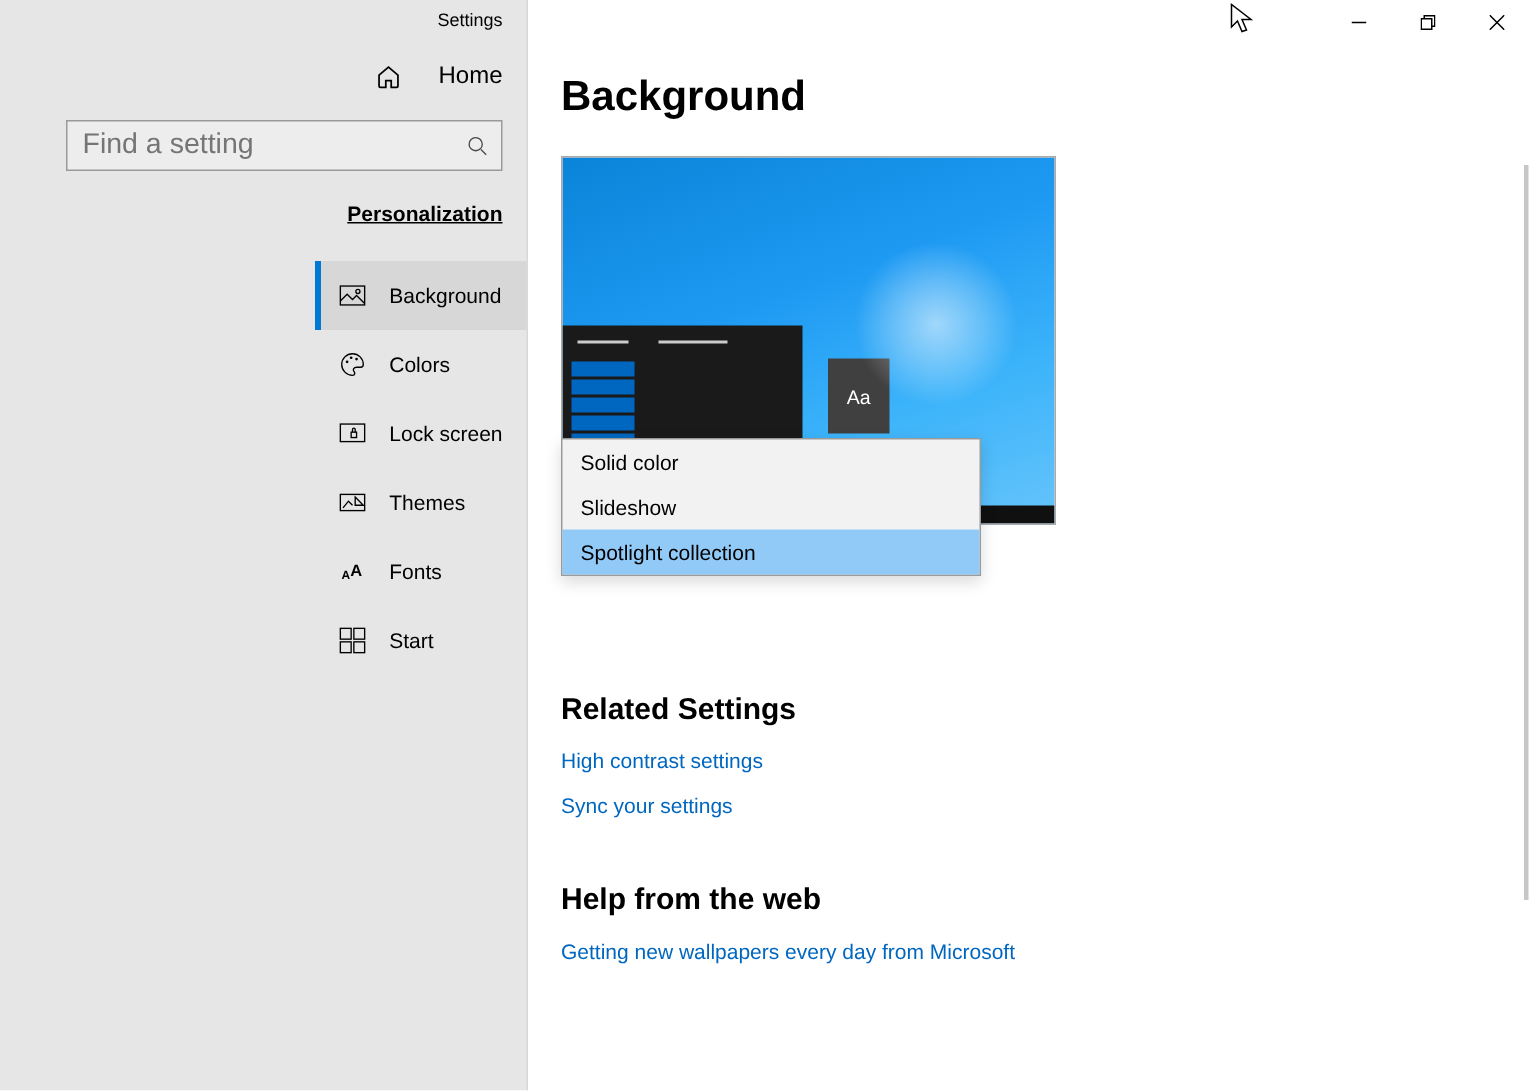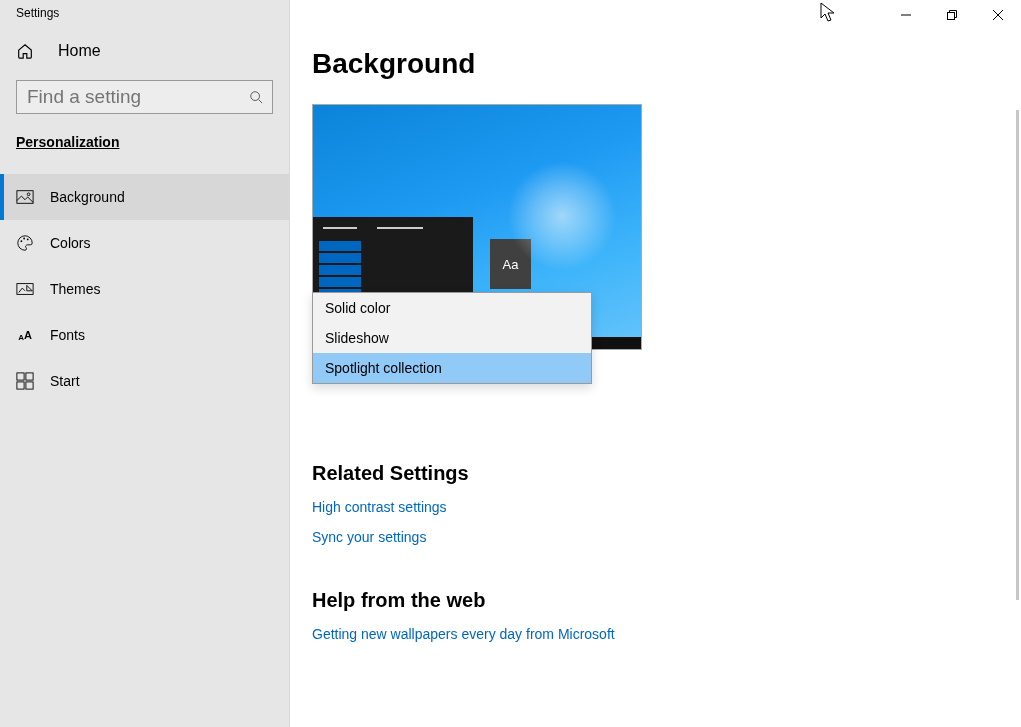--- a/index.html
+++ b/index.html
@@ -3,21 +3,21 @@
 <meta charset="utf-8">
 <style>
   * { margin: 0; padding: 0; box-sizing: border-box; font-family: "Segoe UI", Tahoma, sans-serif; }
   html, body { width: 1021px; height: 727px; overflow: hidden; background: #fff; }
   .app { display: flex; width: 100%; height: 100%; position: relative; }
   
   .titlebar { position: absolute; top: 0; right: 0; display: flex; height: 30px; }
   .win-btn { width: 46px; height: 30px; display: flex; align-items: center; justify-content: center; cursor: pointer; }
 
   
-  .sidebar { width: 290px; height: 100%; background: #e6e6e6; display: flex; flex-direction: column; border-right: 1px solid #d8d8d8; }
+  .sidebar { width: 352px; height: 100%; background: #e6e6e6; display: flex; flex-direction: column; border-right: 1px solid #d8d8d8; align-items: flex-end; }
   .sidebar-header { padding: 6px 16px 0 16px; font-size: 12px; color:#000; }
   .home-row { display: flex; align-items: center; gap: 24px; padding: 22px 16px 10px 16px; cursor: pointer; }
   .home-row svg { width: 18px; height: 18px; }
   .search-wrap { padding: 10px 16px; }
   .search { width: 100%; height: 34px; border: 1px solid #999; background: #ededed; padding: 0 34px 0 10px; font-size: 19px; outline: none; }
   .search-wrap { position: relative; }
   .search-icon { position: absolute; right: 26px; top: 50%; transform: translateY(-50%); width:14px; height:14px; opacity:.7; }
   .category { padding: 10px 16px; font-weight: 600; font-size: 14px; text-decoration: underline; }
   .nav { margin-top: 14px; }
   .nav-item { display: flex; align-items: center; gap: 16px; padding: 14px 16px; cursor: pointer; font-size: 14px; position: relative; }
@@ -122,20 +122,30 @@
               <circle cx="6" cy="8" r="1"></circle>
               <circle cx="9" cy="5" r="1"></circle>
               <circle cx="13" cy="6" r="1"></circle>
             </svg>
         </span>
         <span>Colors</span>
       </div>
       <div class="nav-item">
         <span class="icon">
           <svg viewBox="0 0 20 20">
+              <rect x="1" y="3" width="18" height="13" fill="none" stroke="#000"></rect>
+              <rect x="9" y="9" width="4" height="4" fill="none" stroke="#000"></rect>
+              <path d="M10 9V7a1 1 0 0 1 2 0v2" fill="none" stroke="#000"></path>
+            </svg>
+        </span>
+        <span>Lock screen</span>
+      </div>
+      <div class="nav-item">
+        <span class="icon">
+          <svg viewBox="0 0 20 20">
               <rect x="1" y="4" width="18" height="12" fill="none" stroke="#000"></rect>
               <path d="M12 6l6 6-6 0z" fill="none" stroke="#000"></path>
               <path d="M3 14l4-5 3 3" fill="none" stroke="#000"></path>
             </svg>
         </span>
         <span>Themes</span>
       </div>
       <div class="nav-item">
         <span class="icon" style="font-size:11px; font-weight:600;">
           <span style="font-size:8px; position:relative; top:2px;">A</span>A

